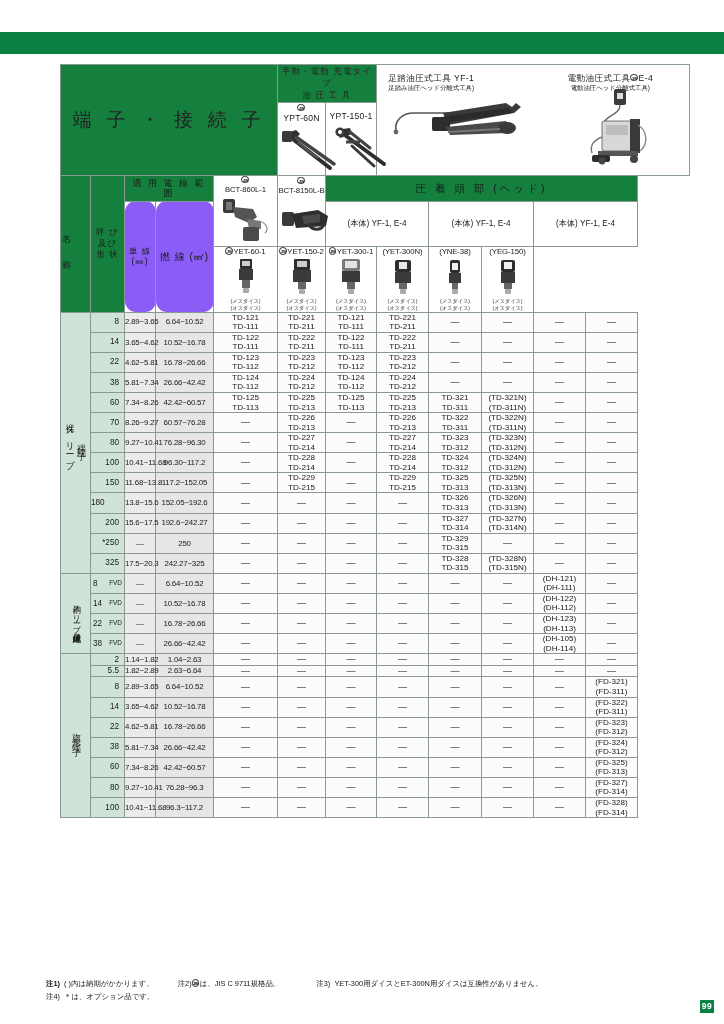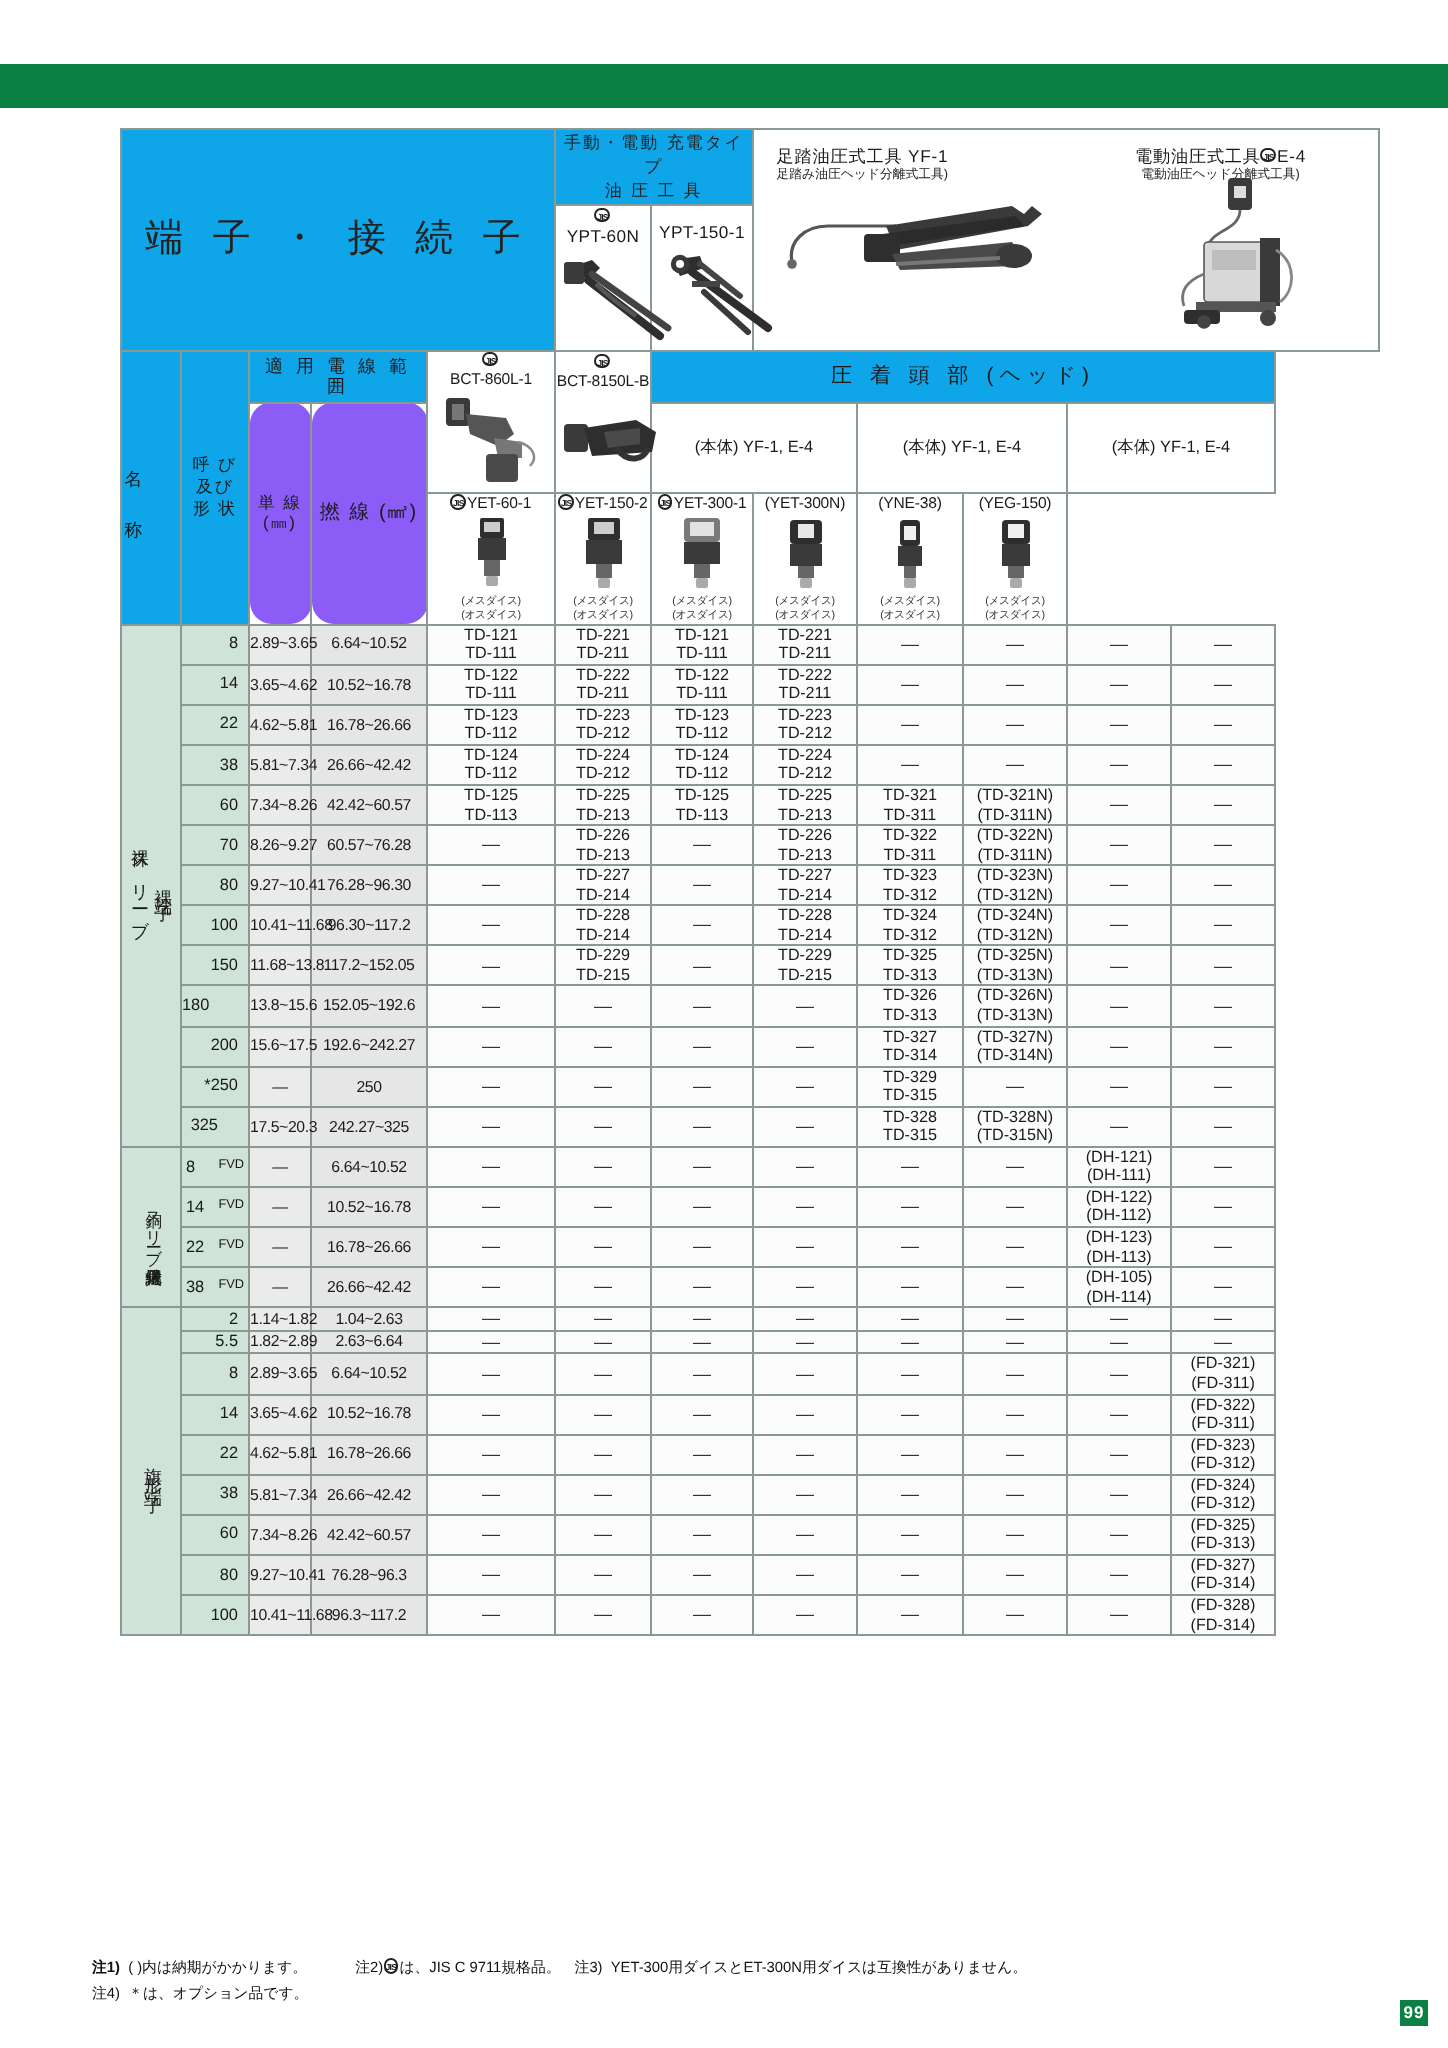--- a/index.html
+++ b/index.html
@@ -26,21 +26,21 @@
     font-size:8.1px;
   }
   table.main td, table.main th {
     border:0.6px solid #8a9a93;
     padding:0;
     text-align:center;
     vertical-align:middle;
     font-weight:normal;
     line-height:1.18;
   }
-  .hdr-green { background:#0ea5e9; }
+  .hdr-green { background:#15803d; }
   .hdr-green-lt { background:#8b5cf6;border-radius:11px; }
   .hdr-white { background:#ffffff; }
   .cell-grey { background:#ebebeb; }
   .cell-grey2 { background:#e6e6e6; }
   .cell-white { background:#fcfcfc; }
   .rowlabel { background:#cfe3d8; }
 
   .title-main {
     font-size:19px; letter-spacing:5px; color:#222;font-family:Liberation Serif, serif;
   }
@@ -84,21 +84,21 @@
   
   .tool-img { display:block; margin:1px auto; }
   .tool-cell { padding:1px 0 1px 0; }
 
   .notes {
     position:absolute; left:46px; top:978px; width:640px;
     font-size:7.4px; line-height:1.75; color:#111;
   }
   .notes .seg { display:inline-block; }
   .n-gap1 { margin-left:22px; }
-  .n-gap2 { margin-left:5px; }
+  .n-gap2 { margin-left:34px; }
   .pagebadge {
     position:absolute; right:10px; top:1000px;
     width:14px; height:13px; background:#0b8043; color:#fff;
     font-size:8.5px; font-weight:bold; text-align:center; line-height:13px;
     letter-spacing:0.5px;
   }
 </style>
 </head>
 <body>
 
@@ -635,21 +635,21 @@
           <td class="cell-white codecell">
             <div>TD-329</div>
             <div>TD-315</div>
           </td>
           <td class="cell-white codecell"><span class="dash">—</span></td>
           <td class="cell-white codecell"><span class="dash">—</span></td>
           <td class="cell-white codecell"><span class="dash">—</span></td>
         </tr>
         <tr>
           <td class="rowlabel size">
-            <div style="text-align:right;padding-right:15px">325</div>
+            <div style="text-align:right;padding-right:5px">325</div>
           </td>
           <td class="cell-grey range">17.5~20.3</td>
           <td class="cell-grey2 range">242.27~325</td>
           <td class="cell-white codecell"><span class="dash">—</span></td>
           <td class="cell-white codecell"><span class="dash">—</span></td>
           <td class="cell-white codecell"><span class="dash">—</span></td>
           <td class="cell-white codecell"><span class="dash">—</span></td>
           <td class="cell-white codecell">
             <div>TD-328</div>
             <div>TD-315</div>

